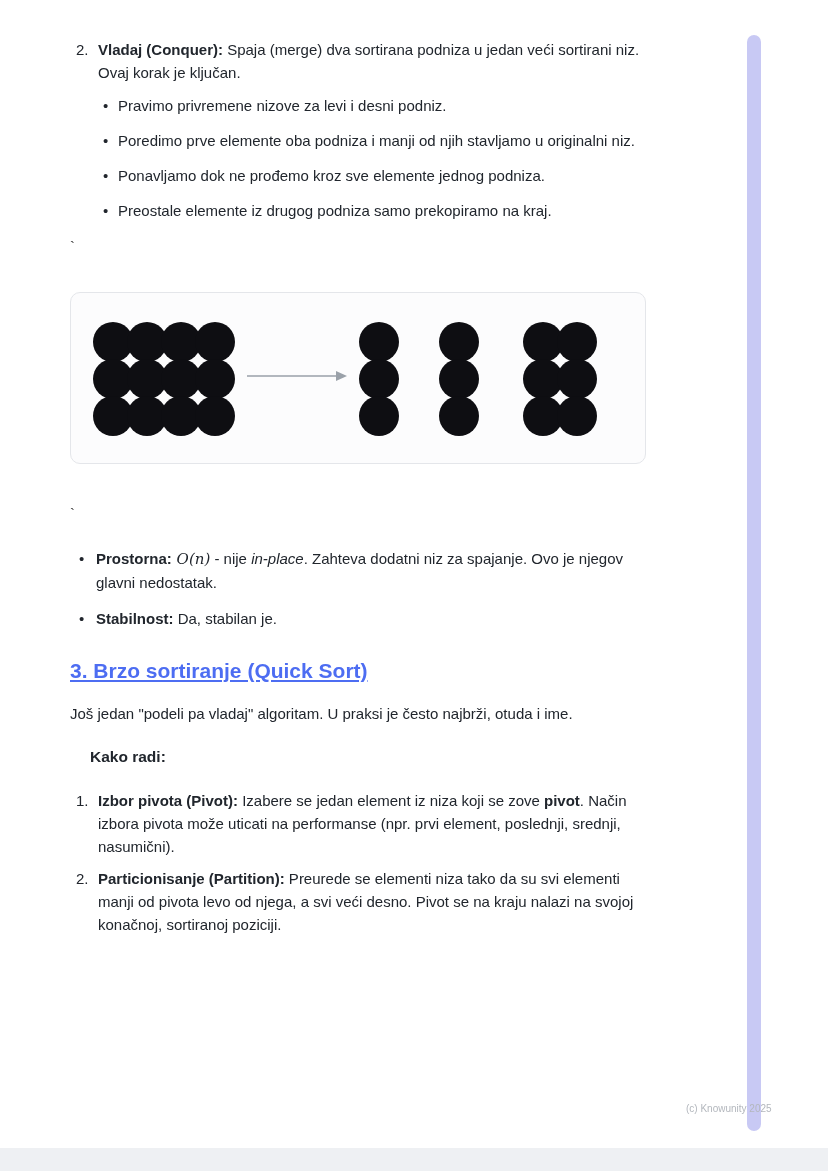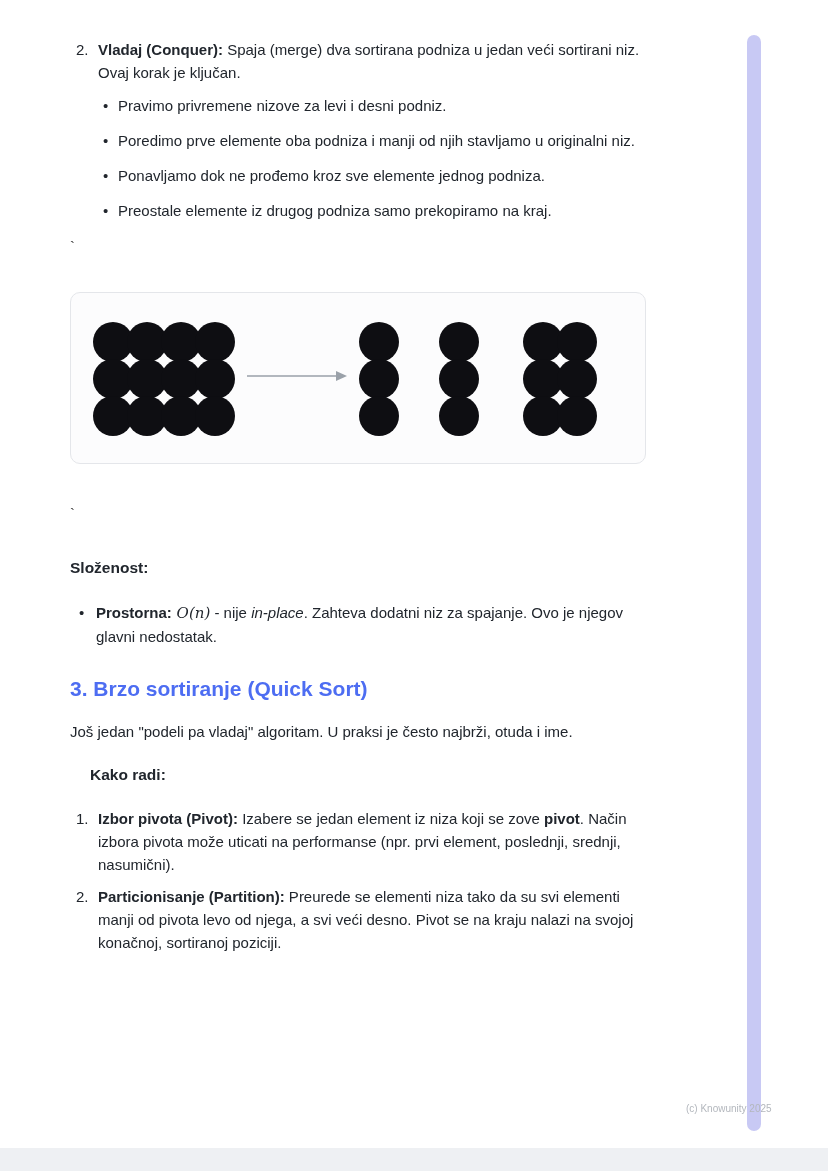--- a/index.html
+++ b/index.html
@@ -59,20 +59,21 @@
   .g3{margin-left:50px;}
   figcaption{
     margin:10px auto 0 auto;max-width:515px;text-align:center;
     font-style:italic;font-size:14px;line-height:21px;color:var(--caption-gray);
   }
 
   .subhead{margin-top:31px;font-weight:700;font-size:15.5px;}
   .h3{
     margin-top:27px;font-weight:700;font-size:21px;line-height:28px;
     color:var(--accent-blue);
+    text-decoration:underline;
   }
   .para{margin-top:17px;}
   .kako{margin-top:20px;font-weight:700;font-size:15.5px;margin-left:20px;}
 
   ol.steps{list-style:none;margin:21px 0 0 0;padding:0;}
   ol.steps .ol-item + .ol-item{margin-top:9px;}
 
   .scroll-thumb{
     position:absolute;right:67px;top:35px;width:14px;height:1096px;
     border-radius:8px;background:var(--scrollbar);z-index:1;
@@ -143,24 +144,24 @@
           <span class="dot"></span>
           <span class="dot"></span>
           <span class="dot"></span>
           <span class="dot"></span>
         </div>
     </div>
   </figure>
 
   <div class="tick2">`</div>
 
-  <div class="subhead">Složenost:</div>
 
   <ul class="toplevel">
     <li class="bullet"><span class="b">Prostorna:</span><span class="math"> O(n)</span><span> - nije </span><span class="i">in-place</span><span>. Zahteva dodatni niz za spajanje. Ovo je njegov glavni nedostatak.</span></li>
+    <li class="bullet"><span class="b">Stabilnost:</span><span> Da, stabilan je.</span></li>
   </ul>
 
   <div class="h3">3. Brzo sortiranje (Quick Sort)</div>
 
   <div class="para">Još jedan "podeli pa vladaj" algoritam. U praksi je često najbrži, otuda i ime.</div>
 
   <div class="kako">Kako radi:</div>
 
   <ol class="steps">
     <li class="ol-item">

